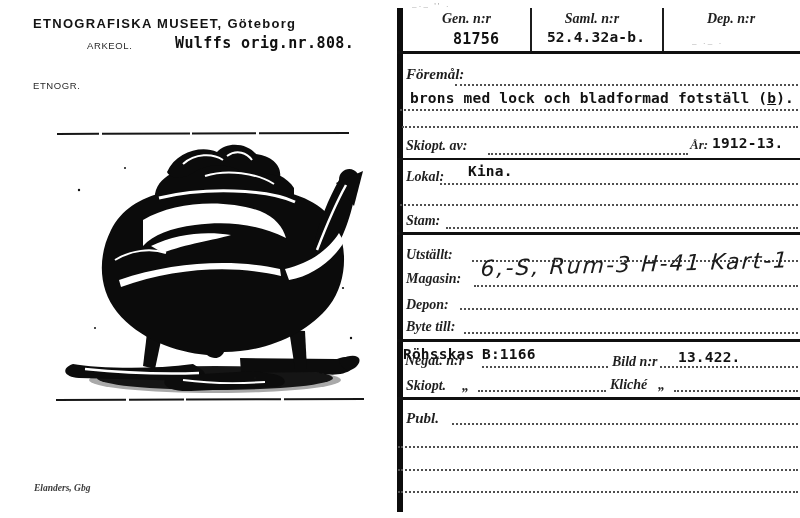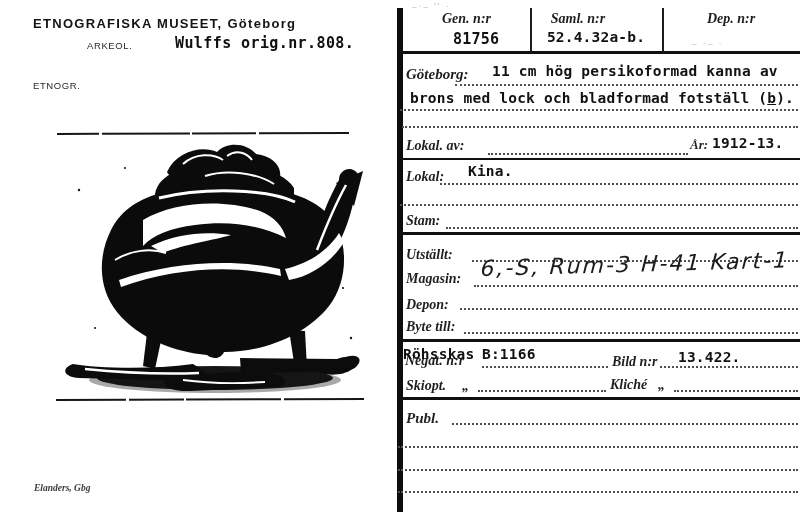--- a/index.html
+++ b/index.html
@@ -102,33 +102,32 @@
 
   <div class="abs faint" style="left:412px;top:1px;">–·– '' ·</div>
   <div class="abs faint" style="left:692px;top:38px;">– ·– ·</div>
 
   <div class="abs vline" style="left:530px;"></div>
   <div class="abs vline" style="left:662px;"></div>
   <div class="abs solid" style="left:397px;top:51px;width:403px;height:3px;"></div>
 
   <div class="abs lbl lbl-c" style="left:403px;top:11px;width:127px;">Gen. n:r</div>
   <div class="abs typed" style="left:412px;top:30px;font-size:15px;margin-left:41px;">81756</div>
-  <div class="abs lbl lbl-c" style="left:516px;top:11px;width:124px;">Saml. n:r</div>
+  <div class="abs lbl lbl-c" style="left:530px;top:11px;width:124px;">Saml. n:r</div>
   <div class="abs typed typed-c" style="left:530px;top:29px;width:132px;">52.4.32a-b.</div>
   <div class="abs lbl lbl-c" style="left:664px;top:11px;width:134px;">Dep. n:r</div>
   <div class="abs typed" style="left:680px;top:30px;"></div>
 
-  <div class="abs lbl" style="left:406px;top:66px;font-size:15px;">Göteborg:</div>
+  <div class="abs lbl" style="left:406px;top:66px;font-size:15px;">Föremål:</div>
   <div class="abs dots" style="left:455px;top:84px;width:343px;"></div>
-  <div class="abs typed" style="left:492px;top:63px;">11 cm hög persikoformad kanna av</div>
   <div class="abs dots" style="left:400px;top:109px;width:398px;"></div>
   <div class="abs typed" style="left:410px;top:90px;"><span>brons med lock och bladformad fotställ (</span><span class="ul">b</span><span>).</span></div>
   <div class="abs dots" style="left:402px;top:126px;width:396px;"></div>
 
-  <div class="abs lbl" style="left:406px;top:138px;">Lokal. av:</div>
+  <div class="abs lbl" style="left:406px;top:138px;">Skiopt. av:</div>
   <div class="abs dots" style="left:488px;top:153px;width:200px;"></div>
   <div class="abs lbl" style="left:690px;top:137px;font-size:13px;">År:</div>
   <div class="abs typed" style="left:712px;top:135px;">1912-13.</div>
   <div class="abs solid" style="left:397px;top:158px;width:403px;height:2px;"></div>
 
   <div class="abs lbl" style="left:406px;top:169px;">Lokal:</div>
   <div class="abs typed" style="left:468px;top:163px;">Kina.</div>
   <div class="abs dots" style="left:440px;top:183px;width:358px;"></div>
   <div class="abs dots" style="left:400px;top:204px;width:398px;"></div>
 

